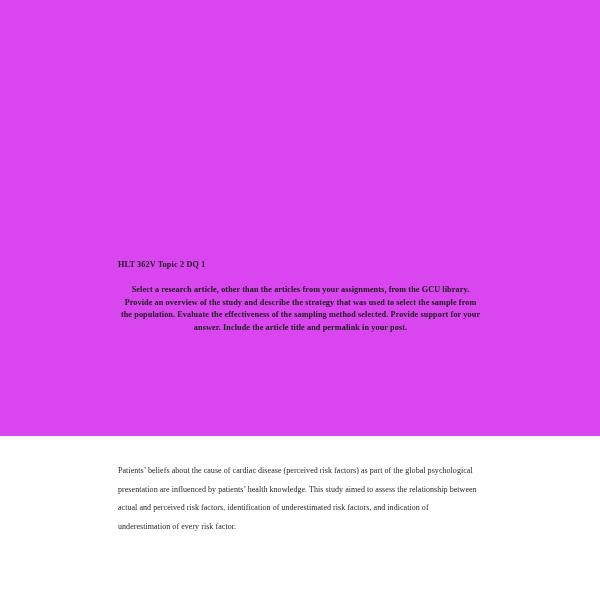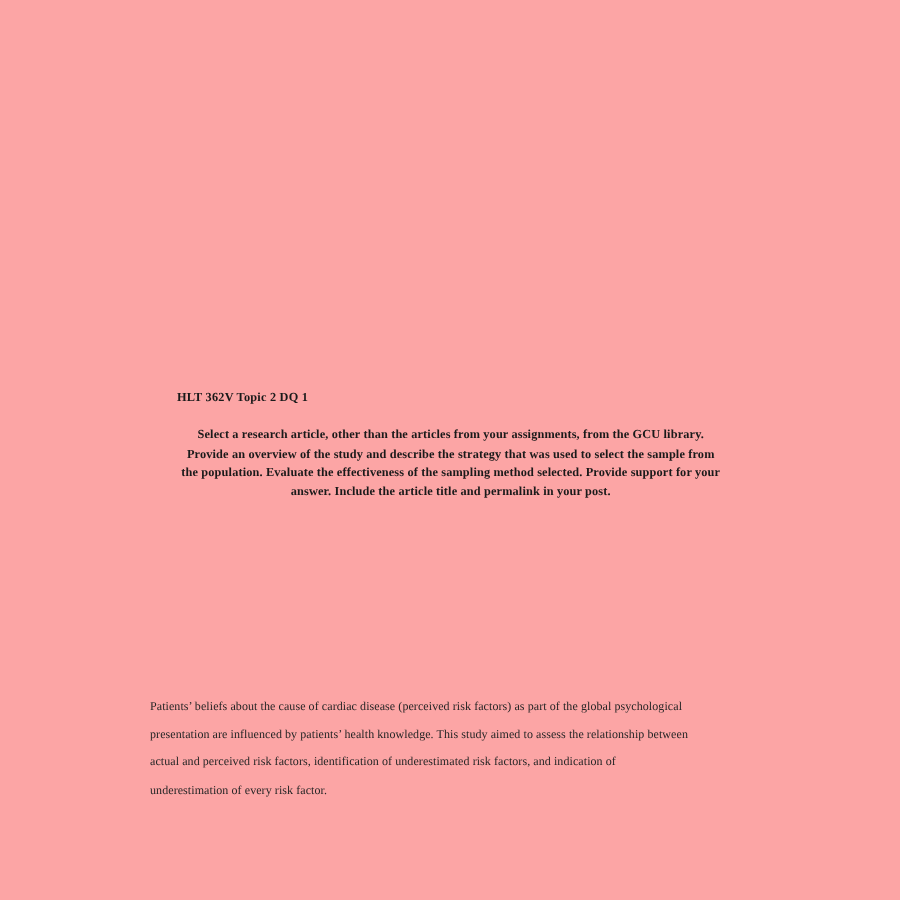--- a/index.html
+++ b/index.html
@@ -10,22 +10,22 @@
     width: 600px;
     height: 600px;
     background: #ffffff;
     font-family: "Liberation Serif", serif;
     color: #000000;
     overflow: hidden;
   }
   .page {
     position: relative;
     width: 600px;
-    height: 600px;
-    background: #fca5a5;
+    height: 436px;
+    background: #d946ef;
     box-sizing: border-box;
     font-family: Liberation Serif, serif;
   }
   .doc-body {
     position: absolute;
     left: 118px;
     top: 258px;
     width: 365px;
   }
   .doc-title {
@@ -40,21 +40,21 @@
     font-weight: bold;
     font-size: 8.2px;
     line-height: 12.6px;
     letter-spacing: 0.1px;
     color: #1a1a1a;
     margin: 0;
     text-align: center;
   }
   .doc-abstract {
     position: absolute;
-    left: 100px;
+    left: 118px;
     top: 462px;
     width: 362px;
     font-size: 8px;
     line-height: 18.5px;
     letter-spacing: 0.05px;
     color: #262626;
     margin: 0;
     text-align: left;
   }
 </style>

